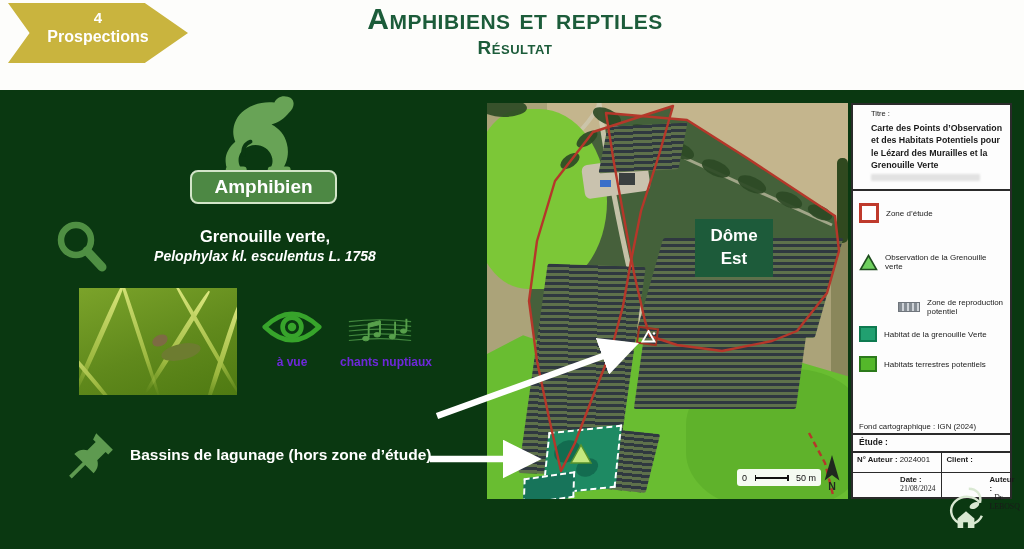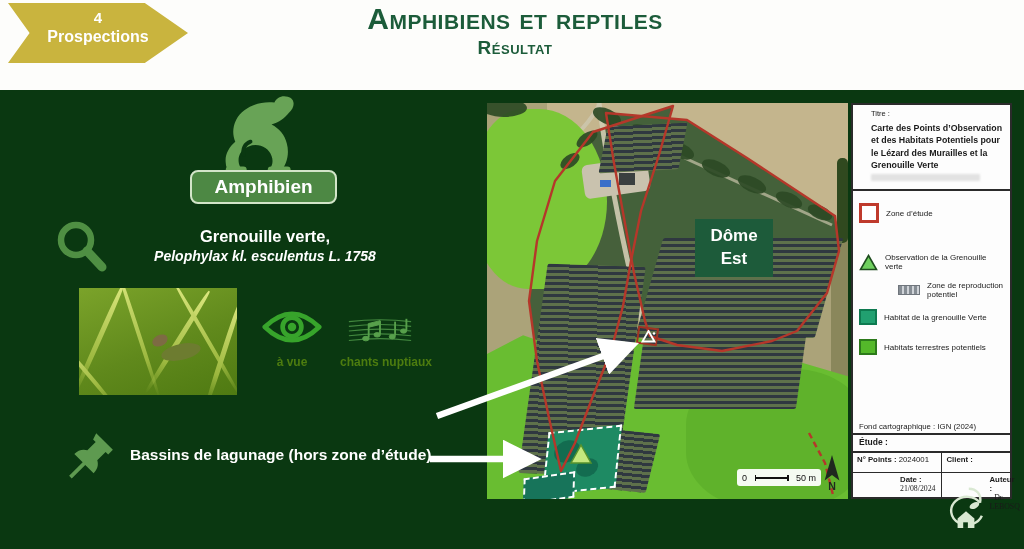--- a/index.html
+++ b/index.html
@@ -28,21 +28,21 @@
   .species .latin{font-size:14px;font-weight:bold;font-style:italic;margin-top:2px;}
 
   .photo{position:absolute;left:79px;top:288px;width:158px;height:107px;overflow:hidden;
          background:linear-gradient(160deg,#7ba32a 0%,#60891c 55%,#4f7a12 100%);}
   .blade{position:absolute;background:linear-gradient(#dce77e,#9cb83f 70%,rgba(150,180,60,0));border-radius:40%;}
   .frog-body{position:absolute;left:52%;top:52%;width:40px;height:16px;background:#6d7c30;border-radius:50%;
          transform:rotate(-12deg);}
   .frog-head{position:absolute;left:46%;top:44%;width:16px;height:11px;background:#7d6b43;border-radius:50%;
          transform:rotate(-25deg);}
 
-  .obs-label{position:absolute;color:#4d7c0f;font-weight:bold;font-size:12px;text-align:center;}
+  .obs-label{position:absolute;color:#6d28d9;font-weight:bold;font-size:12px;text-align:center;}
   .note-text{position:absolute;left:130px;top:446px;color:#fff;font-weight:bold;font-size:15.5px;}
 
   
   .map{position:absolute;left:487px;top:103px;width:361px;height:396px;background:#aba379;overflow:hidden;}
   .map .field-top{position:absolute;left:60px;top:0;width:301px;height:118px;background:#c4b58d;}
   .map .field-right{position:absolute;left:344px;top:120px;width:17px;height:276px;background:#7c7a4e;opacity:.7;}
   .map .hedge-right{position:absolute;left:350px;top:55px;width:11px;height:85px;background:#30491f;border-radius:5px;}
   .green-left{position:absolute;left:-12px;top:6px;width:132px;height:180px;background:#7cc737;
         border-radius:42% 58% 55% 45%;}
   .green-bottom{position:absolute;left:0;top:210px;width:361px;height:186px;background:#69bd31;
@@ -267,38 +267,38 @@
     <div class="lg-item" style="margin-top:12px;">
       <span class="sw-zone"></span>
       <span>Zone d’étude</span>
     </div>
     <div class="lg-item" style="margin-top:30px;">
       <svg width="19" height="17" viewBox="0 0 19 17" style="flex:0 0 auto;">
         <polygon points="9.5,1.5 17.5,15.5 1.5,15.5" fill="#6fd05f" stroke="#1e4d1e" stroke-width="1.6"></polygon>
       </svg>
       <span>Observation de la Grenouille verte</span>
     </div>
-    <div class="lg-item" style="margin-top:10px;padding-left:45px;">
+    <div class="lg-item" style="margin-top:27px;padding-left:45px;">
       <span class="sw-repro"></span>
       <span>Zone de reproduction potentiel</span>
     </div>
     <div class="lg-item" style="margin-top:10px;">
       <span class="sw-gren"></span>
       <span>Habitat de la grenouille Verte</span>
     </div>
     <div class="lg-item" style="margin-top:14px;">
       <span class="sw-terr"></span>
       <span>Habitats terrestres potentiels</span>
     </div>
 
     <div class="lg-source">Fond cartographique : IGN (2024)</div>
     <div class="lg-etude">Étude :</div>
     <div class="lg-table">
       <div class="lg-cell r">
-        <b>N° Points :</b>
+        <b>N° Auteur :</b>
         <span>2024001</span>
       </div>
       <div class="lg-cell">
         <b>Client :</b>
       </div>
       <div class="lg-cell r t">
         <b>Date :</b>
         <span class="lg-val">21/08/2024</span>
       </div>
       <div class="lg-cell t">

